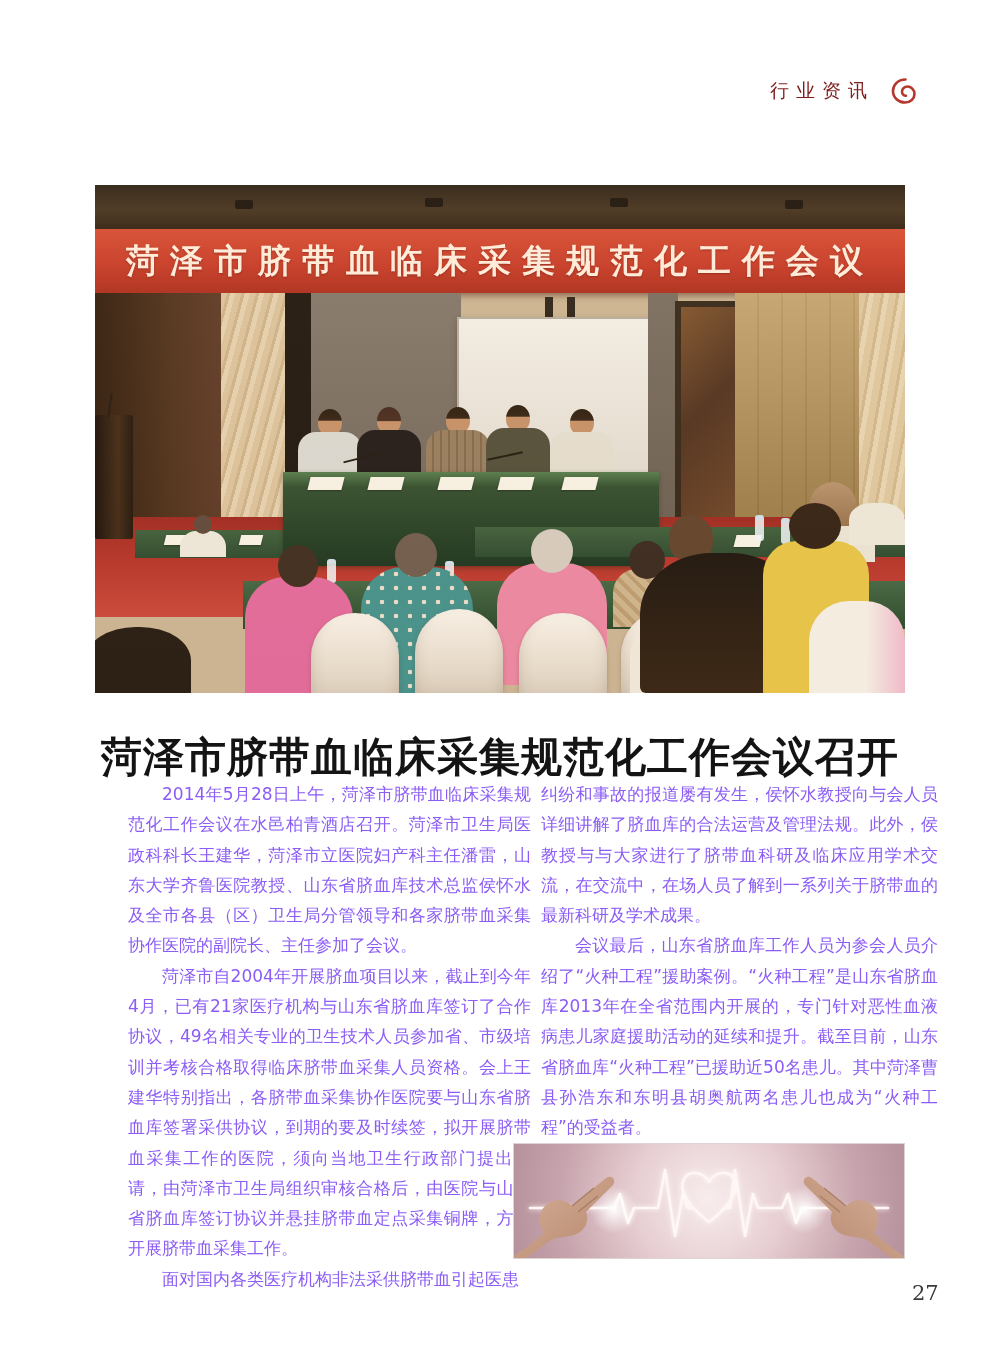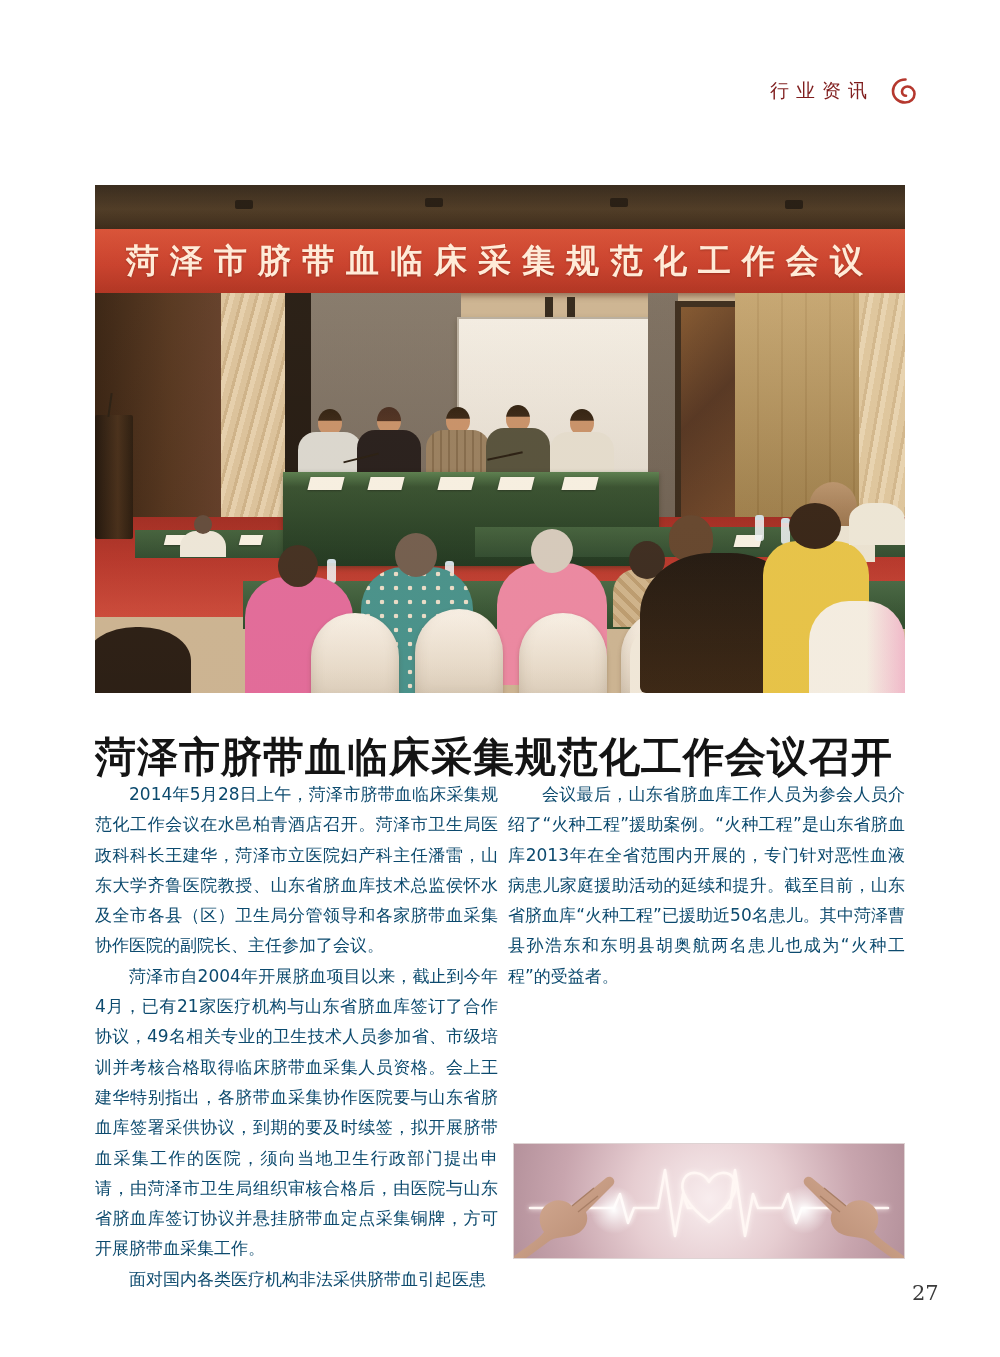--- a/index.html
+++ b/index.html
@@ -27,25 +27,25 @@
         box-shadow:0 1px 2px rgba(0,0,0,.35);}
   .bottle{position:absolute;background:linear-gradient(180deg,#cfe0ea 0 18%,rgba(240,248,252,.85) 18%);
           border-radius:3px;}
   .person i{position:absolute;display:block;}
   .p-head{width:24px;height:27px;left:20px;top:0;border-radius:50% 50% 46% 46%;
           background:linear-gradient(180deg,#241708 0%,#2e1d0e 42%,#c48e66 44%);}
   .p-body{left:0;top:23px;width:64px;height:44px;border-radius:18px 18px 0 0;}
   .mic{position:absolute;height:2px;background:#1c140a;}
 
   
-  .article-title{position:absolute;left:95px;top:703px;width:810px;text-align:left;
+  .article-title{position:absolute;left:95px;top:703px;width:810px;text-align:center;
                  font-family:"DejaVu Serif","Liberation Serif",serif;font-weight:900;
                  font-size:41px;color:#141414;letter-spacing:1px;white-space:nowrap;}
-  .col{position:absolute;top:779px;font-size:17px;line-height:30.3px;color:#0c4a6e;
-       text-align:justify;}
+  .col{position:absolute;top:779px;font-size:17px;line-height:30.3px;color:#8b5cf6;
+       text-align:justify;margin-left:33px;}
   .col-left{left:95px;width:403px;}
   .col-right{left:508px;width:397px;}
   .col p{margin:0;text-indent:2em;}
   .col p.cont{text-indent:0;}
 
   
   .aid-image{position:absolute;left:513px;top:1143px;width:390px;height:114px;
              border:1px solid #ded3d3;overflow:hidden;
              background:radial-gradient(circle at 50% 48%,#f8edee 0%,#e6cdd1 38%,#c8a5ae 72%,#b4919b 100%);}
 
@@ -176,20 +176,21 @@
 
   <h1 class="article-title">菏泽市脐带血临床采集规范化工作会议召开</h1>
 
   <div class="col col-left">
     <p>2014年5月28日上午，菏泽市脐带血临床采集规范化工作会议在水邑柏青酒店召开。菏泽市卫生局医政科科长王建华，菏泽市立医院妇产科主任潘雷，山东大学齐鲁医院教授、山东省脐血库技术总监侯怀水及全市各县（区）卫生局分管领导和各家脐带血采集协作医院的副院长、主任参加了会议。</p>
     <p>菏泽市自2004年开展脐血项目以来，截止到今年4月，已有21家医疗机构与山东省脐血库签订了合作协议，49名相关专业的卫生技术人员参加省、市级培训并考核合格取得临床脐带血采集人员资格。会上王建华特别指出，各脐带血采集协作医院要与山东省脐血库签署采供协议，到期的要及时续签，拟开展脐带血采集工作的医院，须向当地卫生行政部门提出申请，由菏泽市卫生局组织审核合格后，由医院与山东省脐血库签订协议并悬挂脐带血定点采集铜牌，方可开展脐带血采集工作。</p>
     <p>面对国内各类医疗机构非法采供脐带血引起医患</p>
   </div>
 
   <div class="col col-right">
+    <p class="cont">纠纷和事故的报道屡有发生，侯怀水教授向与会人员详细讲解了脐血库的合法运营及管理法规。此外，侯教授与与大家进行了脐带血科研及临床应用学术交流，在交流中，在场人员了解到一系列关于脐带血的最新科研及学术成果。</p>
     <p>会议最后，山东省脐血库工作人员为参会人员介绍了“火种工程”援助案例。“火种工程”是山东省脐血库2013年在全省范围内开展的，专门针对恶性血液病患儿家庭援助活动的延续和提升。截至目前，山东省脐血库“火种工程”已援助近50名患儿。其中菏泽曹县孙浩东和东明县胡奥航两名患儿也成为“火种工程”的受益者。</p>
   </div>
 
   <div class="aid-image">
     <svg width="390" height="114" viewBox="0 0 390 114">
       <defs>
         <filter id="glow" x="-30%" y="-30%" width="160%" height="160%">
           <feGaussianBlur stdDeviation="2.5" result="b"></feGaussianBlur>
           <feMerge>
               <feMergeNode in="b"></feMergeNode>

